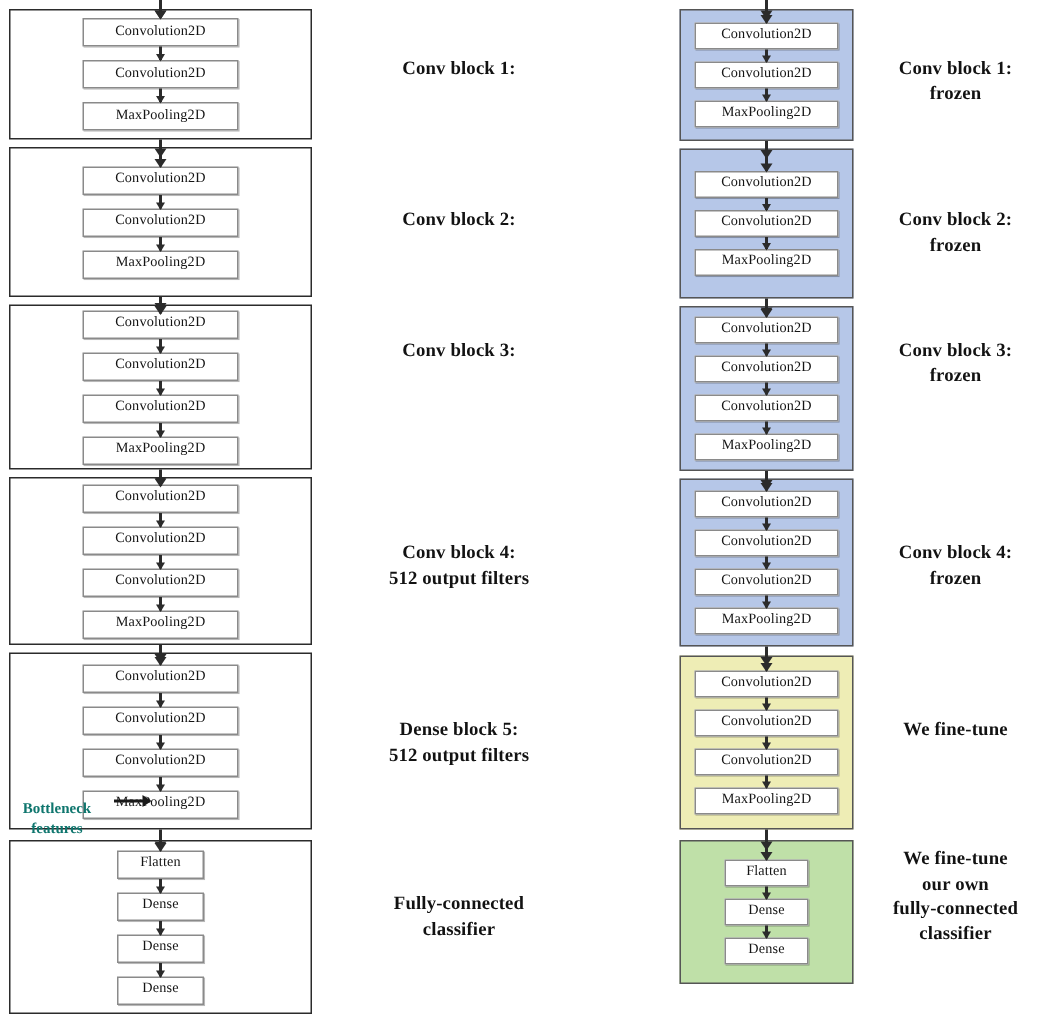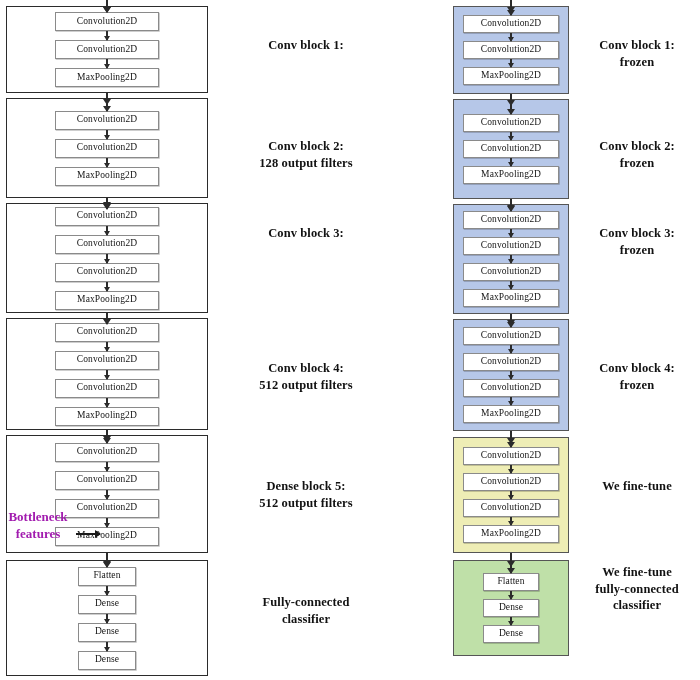--- a/index.html
+++ b/index.html
@@ -114,27 +114,27 @@
     color: #121212;
     letter-spacing: .1px;
   }
   .caption-left  { left: 216px; width: 180px; }
   .caption-right { left: 574px; width: 126px; }
 
   
   #bottleneck {
     position: absolute;
     left: 2px;
-    top: 509px;
+    top: 533px;
     width: 72px;
     text-align: center;
-    font-size: 13px;
+    font-size: 10px;
     font-weight: bold;
     line-height: 1.3;
-    color: #a21caf;
+    color: #0f766e;
   }
   #bottleneck-arrow {
     position: absolute;
     left: 76px;
     top: 533px;
     width: 24px;
     height: 1.6px;
     background: #1a1a1a;
   }
   #bottleneck-arrow::after {
@@ -309,21 +309,20 @@
     <div>Bottleneck</div>
     <div>features</div>
   </div>
   <div id="bottleneck-arrow"></div>
 
 <div class="caption caption-left" style="top: 37px;">
       <div>Conv block 1:</div>
     </div>
     <div class="caption caption-left" style="top: 138px;">
       <div>Conv block 2:</div>
-      <div>128 output filters</div>
     </div>
     <div class="caption caption-left" style="top: 225px;">
       <div>Conv block 3:</div>
     </div>
     <div class="caption caption-left" style="top: 360px;">
       <div>Conv block 4:</div>
       <div>512 output filters</div>
     </div>
     <div class="caption caption-left" style="top: 478px;">
       <div>Dense block 5:</div>
@@ -347,16 +346,17 @@
     </div>
     <div class="caption caption-right" style="top: 360px;">
       <div>Conv block 4:</div>
       <div>frozen</div>
     </div>
     <div class="caption caption-right" style="top: 478px;">
       <div>We fine-tune</div>
     </div>
     <div class="caption caption-right" style="top: 564px;">
       <div>We fine-tune</div>
+      <div>our own</div>
       <div>fully-connected</div>
       <div>classifier</div>
     </div>
   </div>
 
 </body></html>

